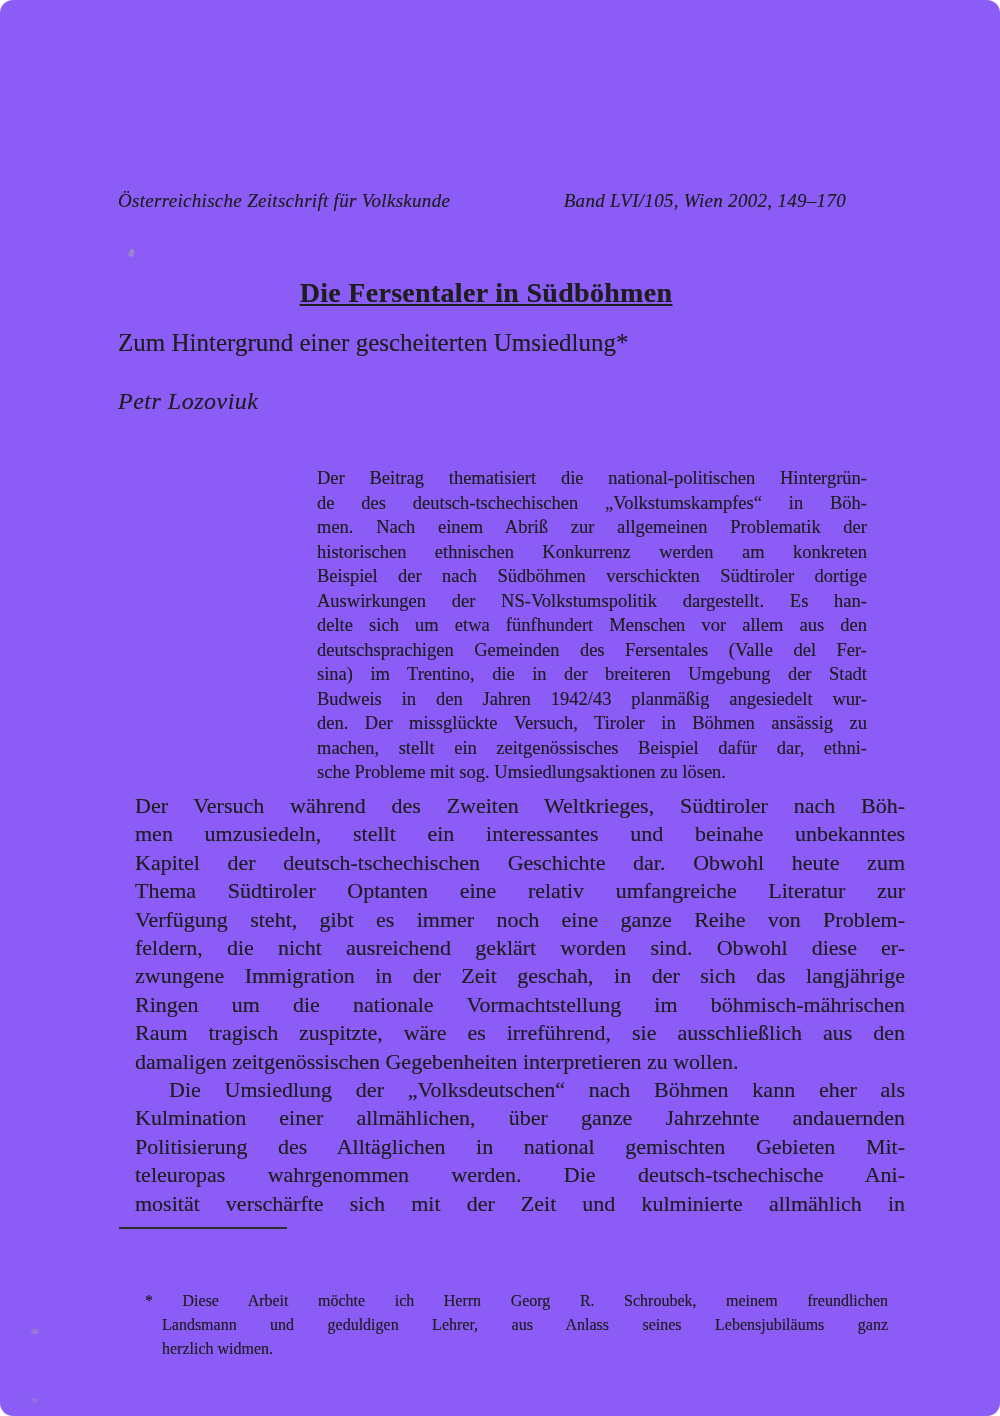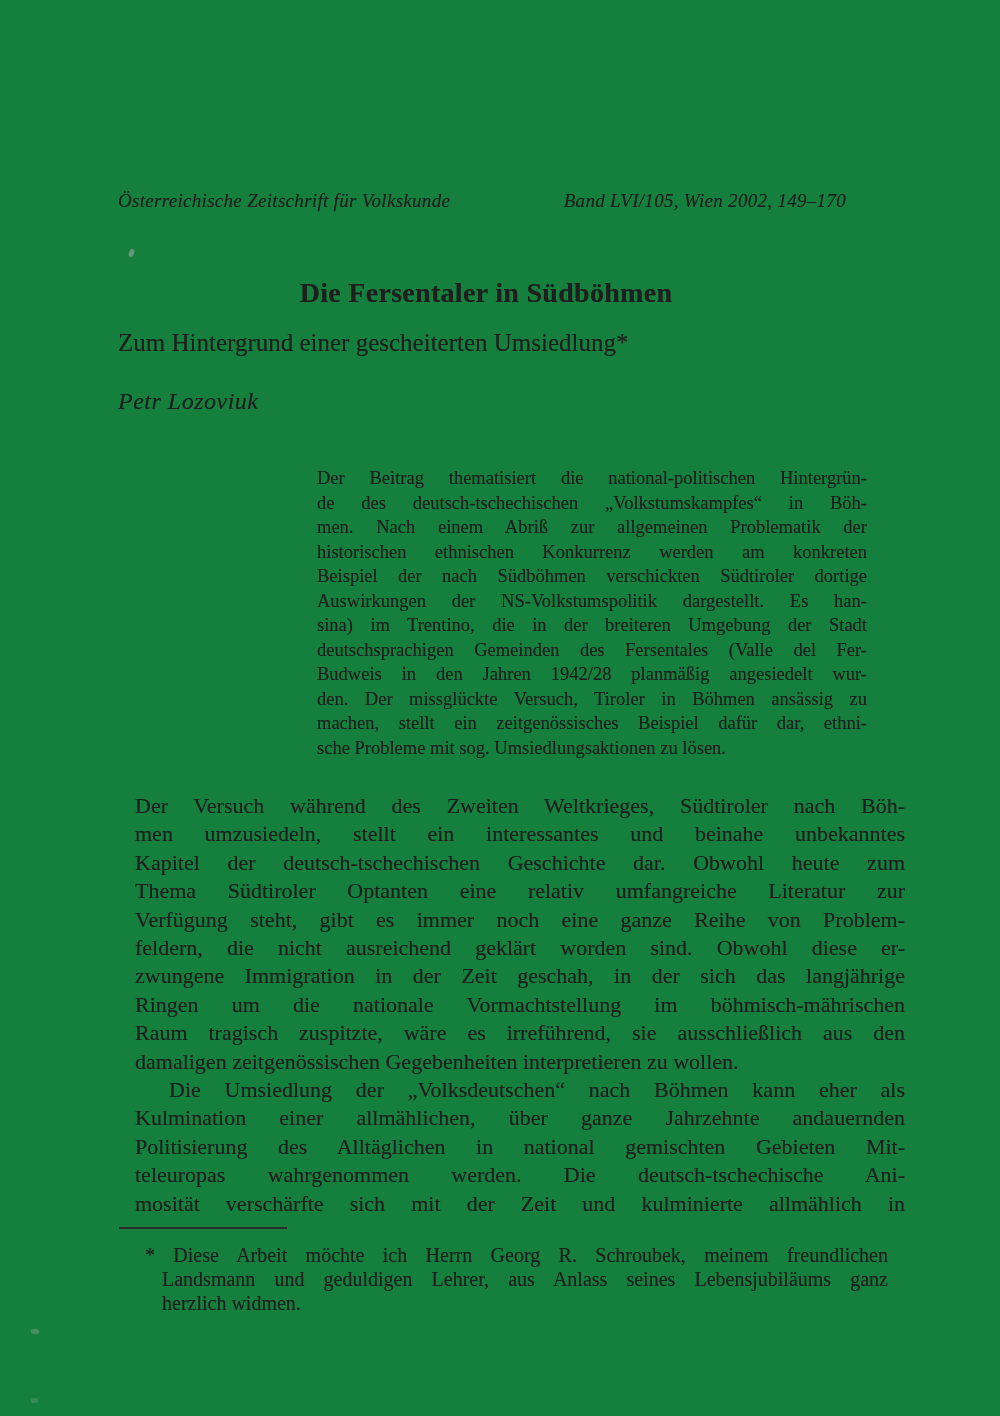--- a/index.html
+++ b/index.html
@@ -5,33 +5,34 @@
   html, body { margin: 0; padding: 0; }
   body {
     width: 1000px; height: 1416px;
     background: #ffffff;
     font-family: "Liberation Serif", "DejaVu Serif", serif;
     color: #1e1e1e;
   }
   .page {
     position: relative;
     width: 1000px; height: 1416px;
-    background: #15803d;
+    background: #8b5cf6;
     overflow: hidden;
     text-shadow: 0 0 0.4px rgba(20,20,20,0.45);
+    border-radius: 13px;
   }
   .journal-header {
     position: absolute; left: 118px; top: 190px; width: 770px;
     display: flex; justify-content: space-between;
     font-style: italic; font-size: 19px; letter-spacing: 0.3px;
   }
   .journal-header .issue { margin-right: 42px; margin-left: 28px; }
   .page-title {
     position: absolute; left: 118px; top: 277px; width: 736px;
-    text-align: center; font-weight: bold; font-size: 28px; letter-spacing: 0.3px;
+    text-align: center; font-weight: bold; font-size: 28px; letter-spacing: 0.3px; text-decoration: underline;
   }
   .page-subtitle {
     position: absolute; left: 118px; top: 329px; width: 736px;
     text-align: left; font-size: 25px;
   }
   .author-name {
     position: absolute; left: 118px; top: 388px; width: 742px;
     text-align: left; font-style: italic; font-size: 24px; letter-spacing: 0.5px;
   }
   .abstract {
@@ -43,23 +44,23 @@
     font-size: 22px; line-height: 28.4px; margin-left: 17px;
   }
   .line { text-align: justify; text-align-last: justify; }
   .line.last { text-align-last: left; }
   .indent-first .line:first-child { padding-left: 34px; }
   .footnote-rule {
     position: absolute; left: 119px; top: 1227px; width: 168px; height: 2px;
     background: #2c2c2c;
   }
   .footnote {
-    position: absolute; left: 118px; top: 1243px; width: 770px;
+    position: absolute; left: 118px; top: 1289px; width: 770px;
     padding-left: 44px; box-sizing: border-box;
-    font-size: 20px; line-height: 24px;
+    font-size: 16px; line-height: 24px;
   }
   .footnote .line:first-child { text-indent: -17px; }
   .speck { position: absolute; background: #a9a9a9; border-radius: 40%; }
   .speck-1 { left: 129px; top: 249px; width: 5px; height: 8px; transform: rotate(20deg); opacity: .55; }
   .speck-2 { left: 31px; top: 1329px; width: 8px; height: 5px; opacity: .35; }
   .speck-3 { left: 31px; top: 1398px; width: 7px; height: 5px; opacity: .25; }
 </style>
 </head>
 <body>
 
@@ -76,23 +77,24 @@
 
   <div class="author-name">Petr Lozoviuk</div>
 
   <div class="abstract">
       <div class="line">Der Beitrag thematisiert die national-politischen Hintergrün-</div>
       <div class="line">de des deutsch-tschechischen „Volkstumskampfes“ in Böh-</div>
       <div class="line">men. Nach einem Abriß zur allgemeinen Problematik der</div>
       <div class="line">historischen ethnischen Konkurrenz werden am konkreten</div>
       <div class="line">Beispiel der nach Südböhmen verschickten Südtiroler dortige</div>
       <div class="line">Auswirkungen der NS-Volkstumspolitik dargestellt. Es han-</div>
+      <div class="line">delte sich um etwa fünfhundert Menschen vor allem aus den</div>
+      <div class="line">deutschsprachigen Gemeinden des Fersentales (Valle del Fer-</div>
       <div class="line">sina) im Trentino, die in der breiteren Umgebung der Stadt</div>
-      <div class="line">deutschsprachigen Gemeinden des Fersentales (Valle del Fer-</div>
-      <div class="line">Budweis in den Jahren 1942/28 planmäßig angesiedelt wur-</div>
+      <div class="line">Budweis in den Jahren 1942/43 planmäßig angesiedelt wur-</div>
       <div class="line">den. Der missglückte Versuch, Tiroler in Böhmen ansässig zu</div>
       <div class="line">machen, stellt ein zeitgenössisches Beispiel dafür dar, ethni-</div>
       <div class="line last">sche Probleme mit sog. Umsiedlungsaktionen zu lösen.</div>
     </div>
 
   <div class="body-text">
     <div>
         <div class="line">Der Versuch während des Zweiten Weltkrieges, Südtiroler nach Böh-</div>
         <div class="line">men umzusiedeln, stellt ein interessantes und beinahe unbekanntes</div>
         <div class="line">Kapitel der deutsch-tschechischen Geschichte dar. Obwohl heute zum</div>

